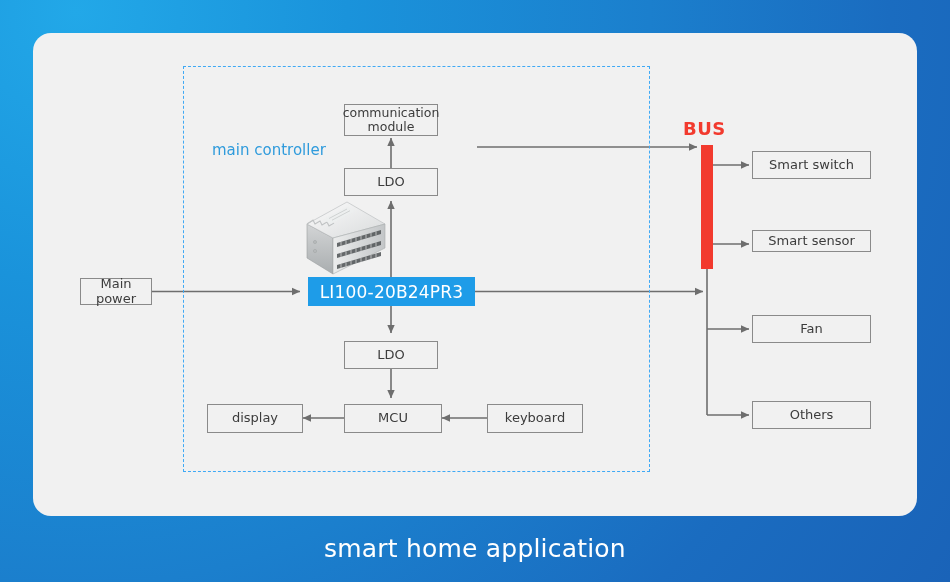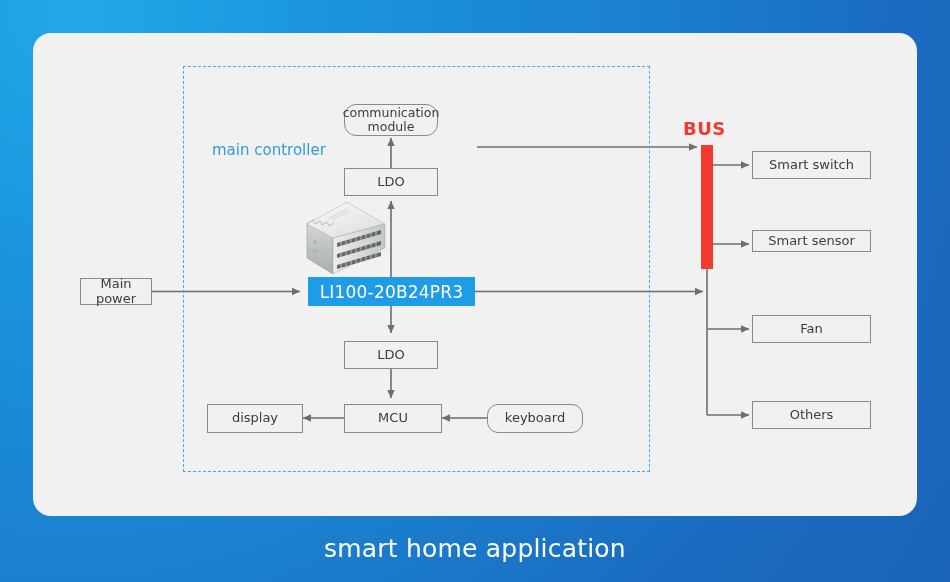--- a/index.html
+++ b/index.html
@@ -58,21 +58,21 @@
     background: #f1f1f1;
     color: #3c3c3c;
     font-size: 13px;
     display: flex;
     align-items: center;
     justify-content: center;
     text-align: center;
     line-height: 1.12;
     padding: 0 3px;
   }
-  .box.small-text { font-size: 12.5px; border-radius: 12px; }
+  .box.small-text { font-size: 12.5px; }
 
   
   #box-product {
     position: absolute;
     left: 308px;
     top: 277px;
     width: 167px;
     height: 29px;
     background: #1e9ce8;
     color: #ffffff;
@@ -255,21 +255,21 @@
   </svg>
 
   <div id="box-product">LI100-20B24PR3</div>
 
   <div class="box" style="left:344px; top:341px; width:94px; height:28px;">LDO</div>
 
   <div class="box" style="left:344px; top:404px; width:98px; height:29px;text-align:center;">MCU</div>
 
   <div class="box" style="left:207px; top:404px; width:96px; height:29px;">display</div>
 
-  <div class="box" style="left:487px; top:404px; width:96px; height:29px;border-radius:11px;">keyboard</div>
+  <div class="box" style="left:487px; top:404px; width:96px; height:29px;">keyboard</div>
 
   <div id="bus-label">BUS</div>
   <div id="bus-bar"></div>
 
   <div class="box" style="left:752px; top:151px; width:119px; height:28px;">Smart switch</div>
   <div class="box" style="left:752px; top:230px; width:119px; height:22px;">Smart sensor</div>
   <div class="box" style="left:752px; top:315px; width:119px; height:28px;">Fan</div>
   <div class="box" style="left:752px; top:401px; width:119px; height:28px;">Others</div>
 
   <div id="caption">smart home application</div>

